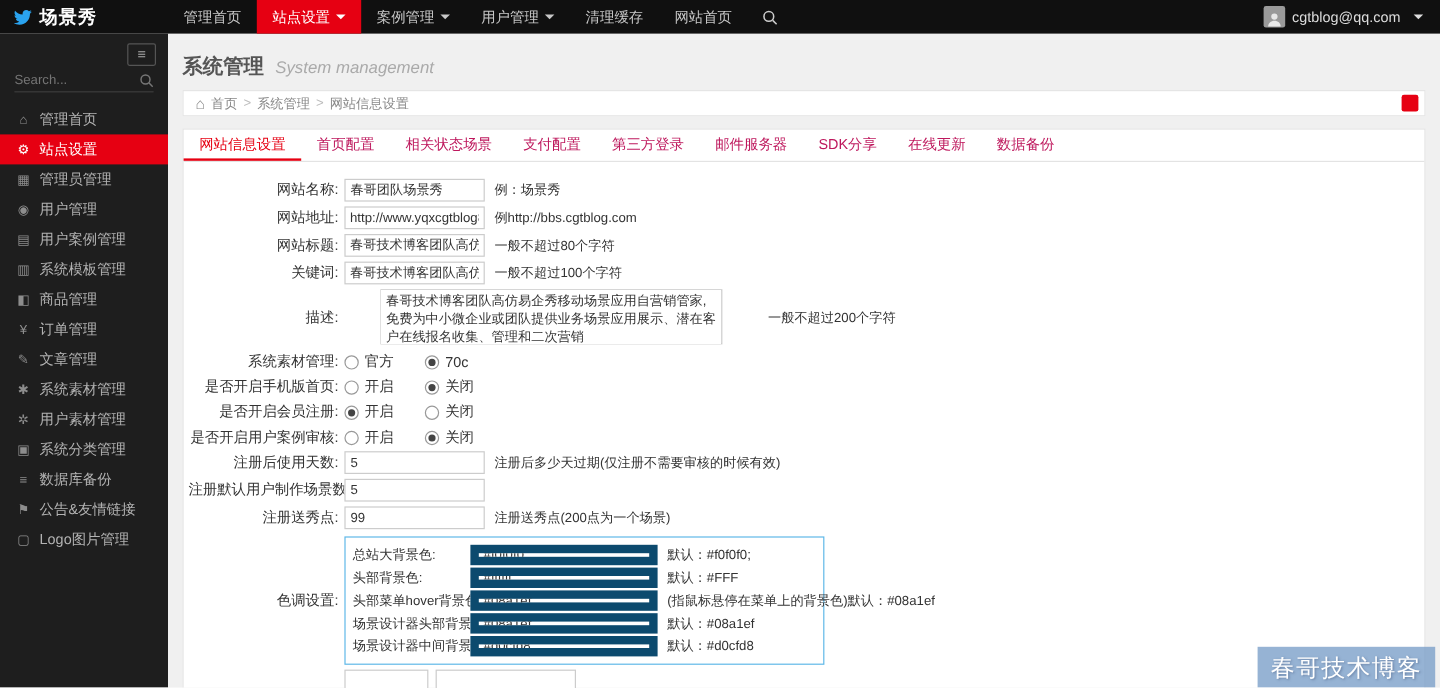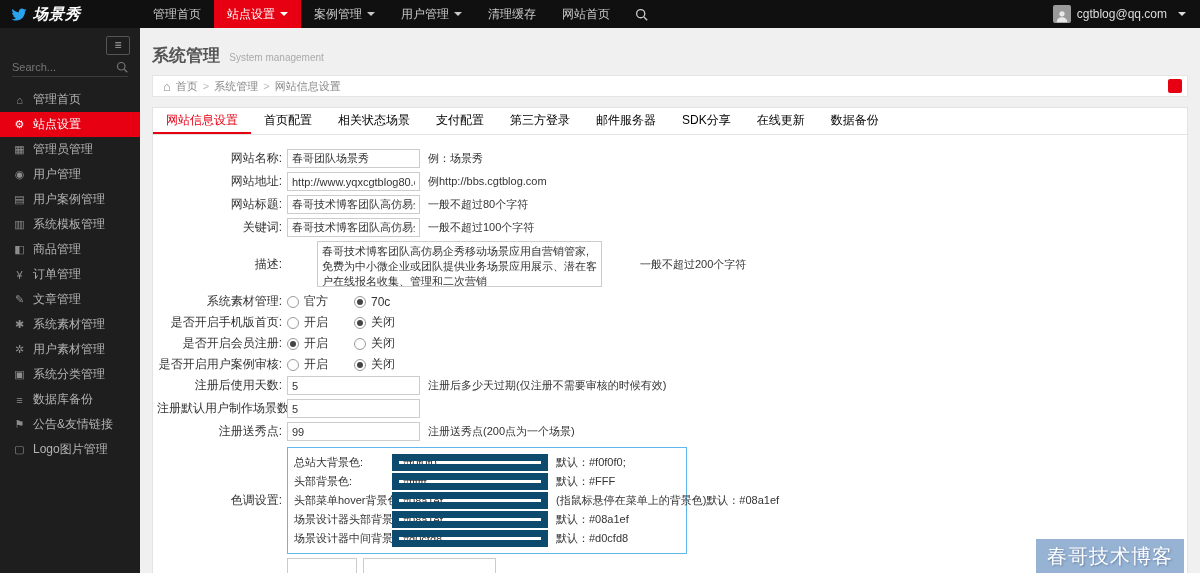--- a/index.html
+++ b/index.html
@@ -3,21 +3,21 @@
 <meta charset="utf-8">
 <style>
   :root{ --accent:#e60012; --group-border:#5fb8e8; --wm-bg:rgba(120,158,200,0.78); }
   *{margin:0;padding:0;box-sizing:border-box;}
   html,body{width:1200px;height:573px;}
   body{overflow:hidden;background:#f0f0f0;font-family:"Liberation Sans",sans-serif;font-size:12px;position:relative;}
 
   
   .topbar{position:absolute;top:0;left:0;width:100%;height:28px;background:#101010;display:flex;align-items:stretch;z-index:20;}
   .logo{width:140px;display:flex;align-items:center;gap:5px;padding-left:10px;flex-shrink:0;cursor:pointer;}
-  .brand{color:#fff;font-size:15px;font-weight:bold;font-style:italic;letter-spacing:1px;text-align:right;}
+  .brand{color:#fff;font-size:15px;font-weight:bold;letter-spacing:1px;text-align:right;}
   .top-nav{display:flex;align-items:stretch;}
   .top-nav-item{display:flex;align-items:center;padding:0 13px;color:#c8c8c8;font-size:12px;cursor:pointer;}
   .top-nav-item.active{background:var(--accent);color:#fff;}
   .caret{display:inline-block;margin-left:5px;width:0;height:0;border-left:4px solid transparent;border-right:4px solid transparent;border-top:4px solid currentColor;}
   .top-search{display:flex;align-items:center;padding:0 12px;cursor:pointer;}
   .topbar-right{margin-left:auto;display:flex;align-items:center;gap:6px;padding-right:14px;color:#ddd;font-size:12px;cursor:pointer;}
   .avatar{width:18px;height:18px;background:#9a9a9a;border-radius:2px;display:flex;align-items:flex-end;justify-content:center;overflow:hidden;}
 
   
   .sidebar{position:absolute;top:28px;left:0;width:140px;bottom:0;background:#1e1e1e;z-index:10;}
@@ -27,52 +27,52 @@
   .menu{list-style:none;}
   .menu-item{height:25px;display:flex;align-items:center;gap:7px;padding-left:13px;color:#b3b3b3;font-size:12px;cursor:pointer;white-space:nowrap;}
   .menu-item .mi{width:13px;text-align:center;color:#8d8d8d;font-size:11px;flex-shrink:0;}
   .menu-item.active{background:var(--accent);color:#fff;}
   .menu-item.active .mi{color:#fff;}
 
   
   .main{position:absolute;left:140px;top:28px;right:0;bottom:0;overflow:hidden;}
   .page-head{padding:16px 12px 8px;}
   .page-title{font-size:17px;color:#555;font-weight:bold;display:inline;}
-  .page-subtitle{font-size:10px;color:#aaa;margin-left:6px;}
+  .page-subtitle{font-size:14px;color:#aaa;margin-left:6px;font-style:italic;}
   .breadcrumb{position:relative;margin:0 12px;height:22px;background:#fff;border:1px solid #e5e5e5;display:flex;align-items:center;padding:0 10px;color:#888;font-size:11px;gap:5px;}
   .bc-home{color:#888;font-size:13px;line-height:1;}
   .bc-sep{color:#bbb;}
   .bc-link{cursor:pointer;}
   .bc-toggle{position:absolute;right:5px;top:3px;width:14px;height:14px;background:var(--accent);border-radius:2px;cursor:pointer;}
   .content-card{margin:10px 12px 0;background:#fff;border:1px solid #e3e3e3;padding-bottom:60px;}
   .tabs{display:flex;border-bottom:1px solid #e3e3e3;height:27px;}
-  .tab{padding:0 13px;line-height:25px;color:#000000;font-size:12px;cursor:pointer;white-space:nowrap;}
+  .tab{padding:0 13px;line-height:25px;color:#be185d;font-size:12px;cursor:pointer;white-space:nowrap;}
   .tab.active{color:var(--accent);border-bottom:2px solid var(--accent);}
 
   
   .settings-form{padding:14px 0 0 4px;}
   .form-row{display:flex;align-items:center;margin-bottom:4px;min-height:19px;}
   .row-label{width:130px;text-align:right;color:#333;font-size:12px;padding-right:5px;flex-shrink:0;white-space:nowrap;}
-  .text-input{height:19px;width:133px;border:1px solid #ccc;padding:0 4px;font-size:11px;color:#333;font-family:inherit;outline:none;}
+  .text-input{height:19px;width:117px;border:1px solid #ccc;padding:0 4px;font-size:11px;color:#333;font-family:inherit;outline:none;}
   .hint{margin-left:8px;color:#333;font-size:11px;white-space:nowrap;}
   .row-textarea{margin-bottom:5px;gap:30px;}
   textarea.desc{width:285px;height:46px;border:1px solid #ccc;font-size:11px;color:#333;padding:2px 4px;resize:none;font-family:inherit;line-height:1.35;outline:none;}
   .row-radio{margin-bottom:2px;min-height:19px;}
   .radio-opt{display:inline-flex;align-items:center;margin-right:26px;cursor:pointer;}
   .radio{width:12px;height:12px;border:1px solid #999;border-radius:50%;background:#fff;display:inline-block;margin-right:5px;position:relative;flex-shrink:0;}
   .radio.checked::after{content:'';position:absolute;left:2px;top:2px;right:2px;bottom:2px;border-radius:50%;background:#444;}
   .radio-text{color:#333;font-size:12px;}
   .row-group{margin-top:6px;}
   .group-box{border:1px solid var(--group-border);padding:4px 6px;width:400px;}
   .group-row{display:flex;align-items:center;margin:2px 0;}
   .group-label{width:98px;font-size:11px;color:#333;flex-shrink:0;white-space:nowrap;}
   .group-input{height:17px;width:156px;border:7px solid #0c4a6e;padding:0 4px;font-size:11px;color:#333;font-family:inherit;outline:none;flex-shrink:0;}
   .group-hint{margin-left:8px;font-size:11px;color:#333;white-space:nowrap;}
 
-  .watermark{position:absolute;right:16px;bottom:0;width:148px;height:34px;background:var(--wm-bg);color:#fff;display:flex;align-items:center;justify-content:center;font-family:"DejaVu Serif",serif;font-size:20px;letter-spacing:1px;text-shadow:1px 1px 2px rgba(60,80,120,.5);z-index:30;}
+  .watermark{position:absolute;right:4px;bottom:0;width:148px;height:34px;background:var(--wm-bg);color:#fff;display:flex;align-items:center;justify-content:center;font-family:"DejaVu Serif",serif;font-size:20px;letter-spacing:1px;text-shadow:1px 1px 2px rgba(60,80,120,.5);z-index:30;}
 </style>
 </head>
 <body>
 
 <header class="topbar">
   <div class="logo">
     <svg width="18" height="15" viewBox="0 0 512 512">
         <path fill="#2aa3ef" d="M459.37 151.716c.325 4.548.325 9.097.325 13.645 0 138.72-105.583 298.558-298.558 298.558-59.452 0-114.68-17.219-161.137-47.106 8.447.974 16.568 1.299 25.34 1.299 49.055 0 94.213-16.568 130.274-44.832-46.132-.975-84.792-31.188-98.112-72.772 6.498.974 12.995 1.624 19.818 1.624 9.421 0 18.843-1.3 27.614-3.573-48.081-9.747-84.143-51.98-84.143-102.985v-1.299c13.969 7.797 30.214 12.67 47.431 13.319-28.264-18.843-46.781-51.005-46.781-87.391 0-19.492 5.197-37.36 14.294-52.954 51.655 63.675 129.3 105.258 216.365 109.807-1.624-7.797-2.599-15.918-2.599-24.04 0-57.828 46.782-104.934 104.934-104.934 30.213 0 57.502 12.67 76.67 33.137 23.715-4.548 46.456-13.32 66.599-25.34-7.798 24.366-24.366 44.833-46.132 57.827 21.117-2.273 41.584-8.122 60.426-16.243-14.292 20.791-32.161 39.308-52.628 54.253z"></path>
       </svg>
     <span class="brand">场景秀</span>

